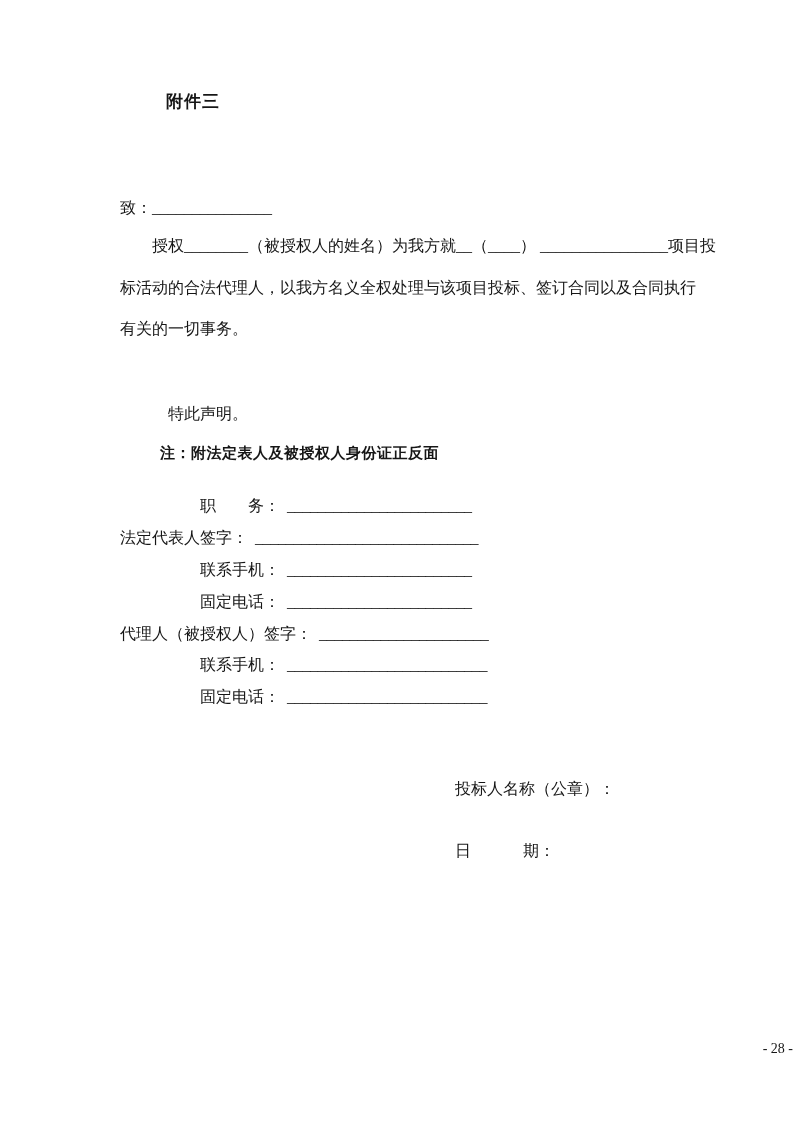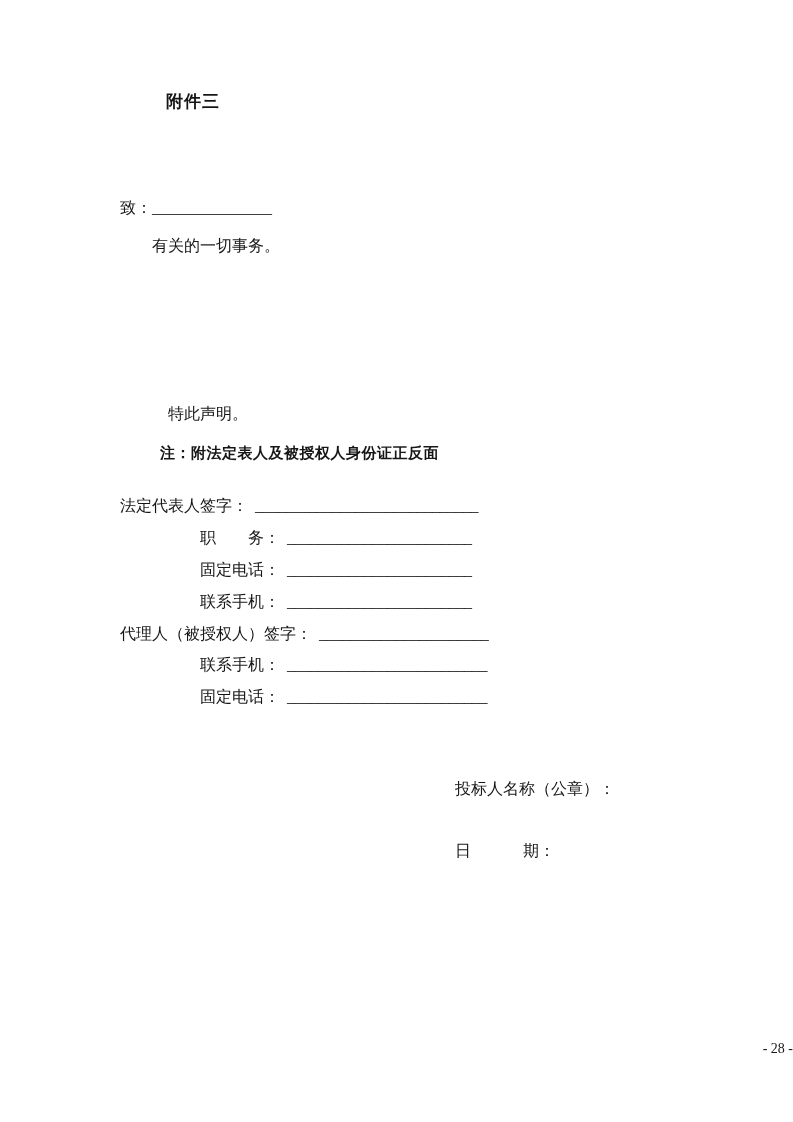--- a/index.html
+++ b/index.html
@@ -76,32 +76,34 @@
 <body>
 
 <div class="page">
 
   <div class="attachment">附件三</div>
 
 
   <div class="to-line"><span>致：</span><span>_______________</span></div>
 
   <div class="paragraph" id="paragraph">
+      <div class="para-line">授权________（被授权人的姓名）为我方就__（____） ________________项目投</div>
+      <div class="para-line">标活动的合法代理人，以我方名义全权处理与该项目投标、签订合同以及合同执行</div>
       <div class="para-line">有关的一切事务。</div>
     </div>
 
   <div class="declare">特此声明。</div>
 
   <div class="note">注：附法定表人及被授权人身份证正反面</div>
 
   <div class="signature-area" id="signature-area">
+      <div class="sig-row indent"><span class="sig-label">职        务：</span><span class="sig-blank">________________________</span></div>
       <div class="sig-row"><span class="sig-label">法定代表人签字：</span><span class="sig-blank">_____________________________</span></div>
-      <div class="sig-row indent"><span class="sig-label">职        务：</span><span class="sig-blank">________________________</span></div>
+      <div class="sig-row indent"><span class="sig-label">联系手机：</span><span class="sig-blank">________________________</span></div>
       <div class="sig-row indent"><span class="sig-label">固定电话：</span><span class="sig-blank">________________________</span></div>
-      <div class="sig-row indent"><span class="sig-label">联系手机：</span><span class="sig-blank">________________________</span></div>
       <div class="sig-row"><span class="sig-label">代理人（被授权人）签字：</span><span class="sig-blank">______________________</span></div>
       <div class="sig-row indent"><span class="sig-label">联系手机：</span><span class="sig-blank">__________________________</span></div>
       <div class="sig-row indent"><span class="sig-label">固定电话：</span><span class="sig-blank">__________________________</span></div>
     </div>
 
   <div class="bidder-line">投标人名称（公章）：</div>
 
   <div class="date-line">日             期：</div>
 
   <div class="pagenum">- 28 -</div>

